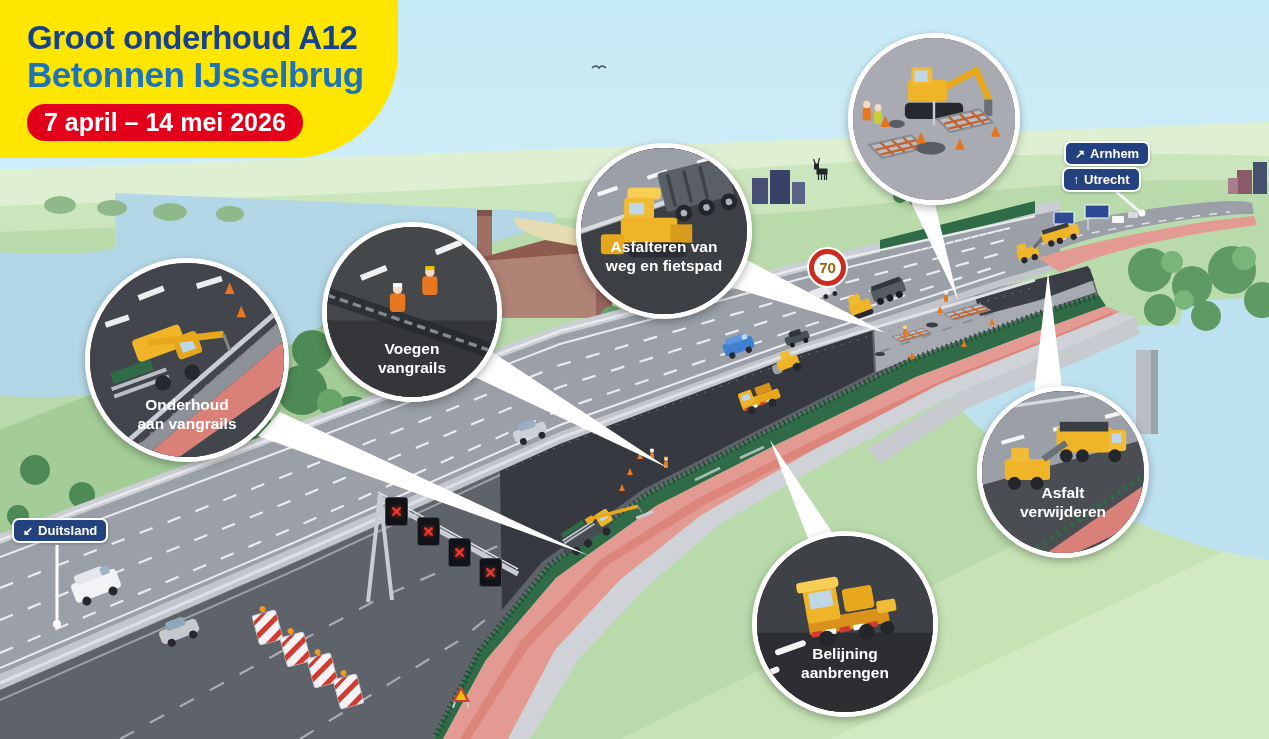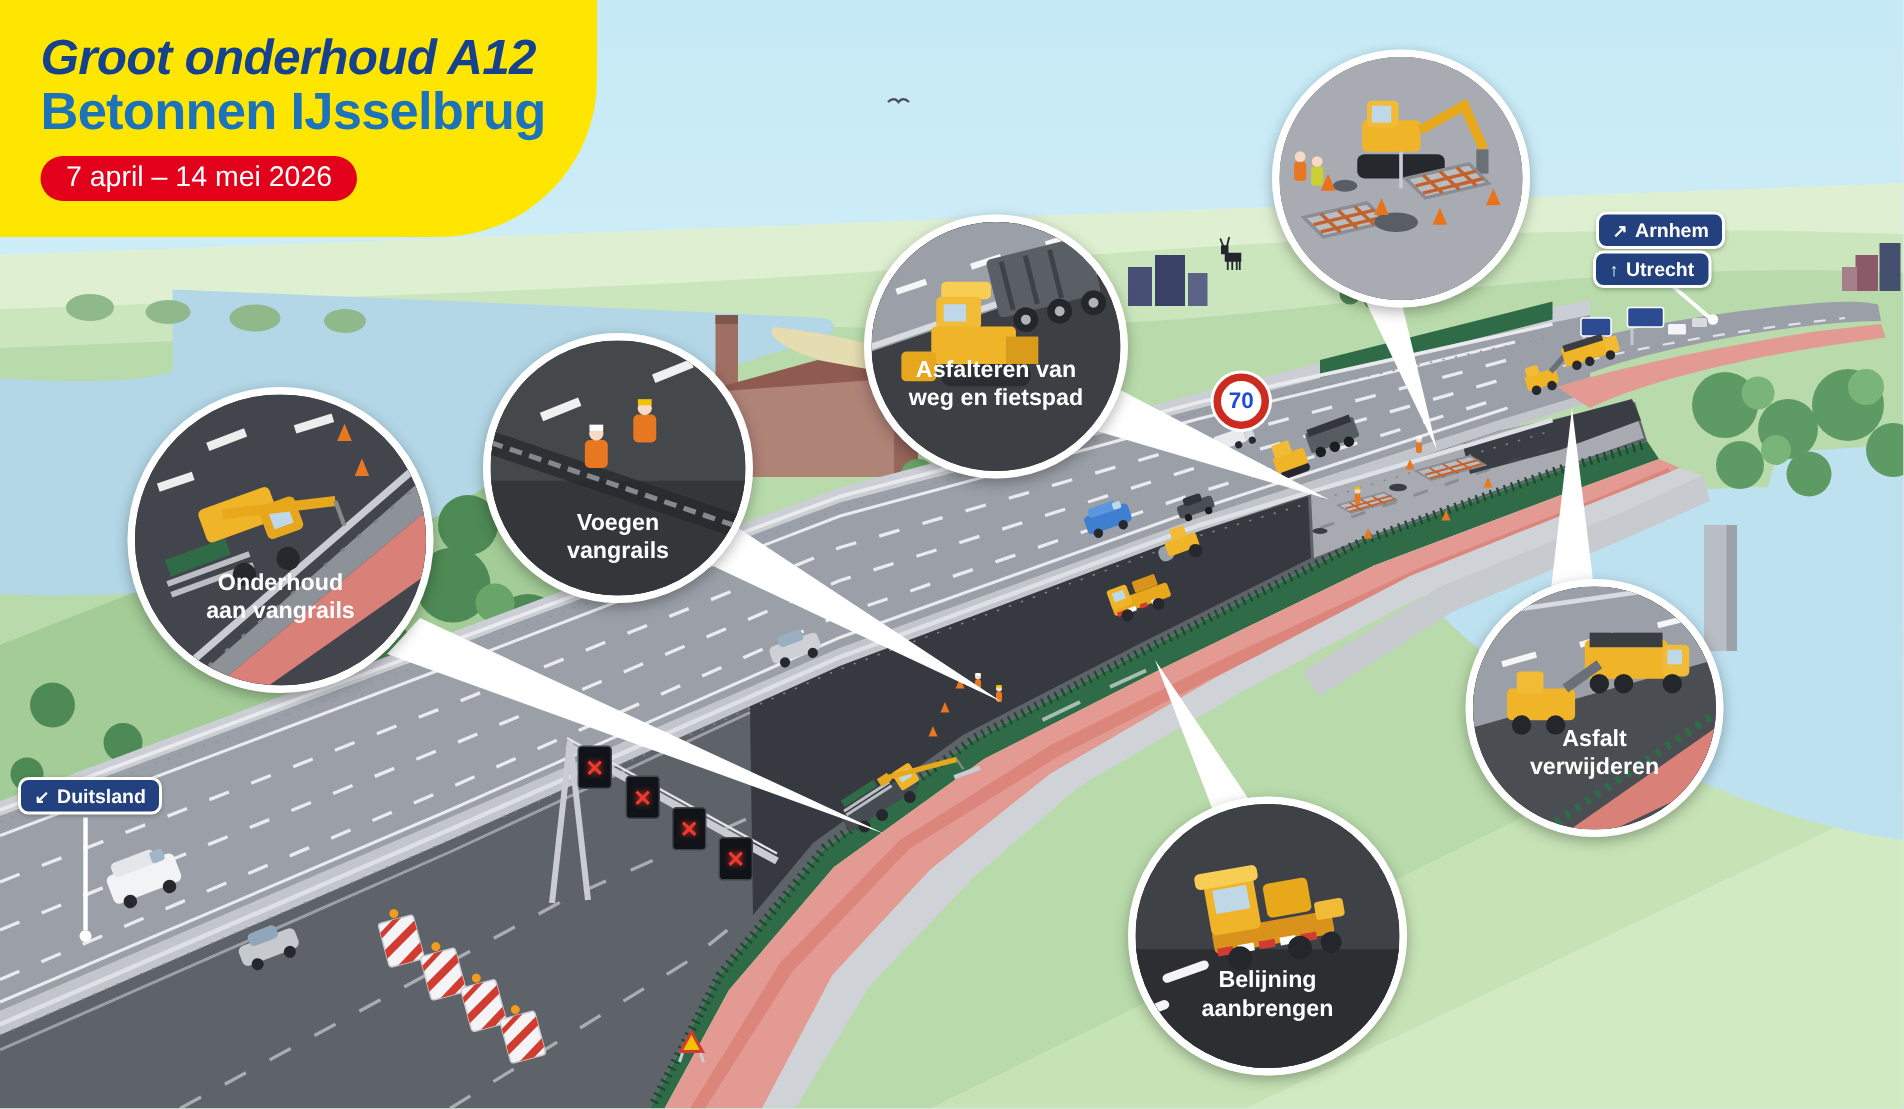--- a/index.html
+++ b/index.html
@@ -1,39 +1,39 @@
 <!DOCTYPE html>
 <html><head>
 <meta charset="utf-8">
 <style>
   html,body{margin:0;padding:0;background:#e7e7e7;font-family:"Liberation Sans",sans-serif;}
   .stage{position:relative;width:1269px;height:739px;overflow:hidden;background:#cdeef8;}
   .scene{position:absolute;left:0;top:0;}
   
   .banner{position:absolute;left:0;top:0;width:398px;height:158px;background:#FFE600;
           border-radius:0 0 105px 0;padding:20px 0 0 27px;box-sizing:border-box;z-index:30;}
-  .banner-title{font-size:33px;font-weight:bold;color:#16428D;line-height:1.08;letter-spacing:-0.5px;font-style:italic;}
+  .banner-title{font-size:33px;font-weight:bold;color:#16428D;line-height:1.08;letter-spacing:-0.5px;}
   .banner-sub{font-size:35px;font-weight:bold;color:#1D73B9;line-height:1.08;letter-spacing:-0.5px;}
-  .date-badge{display:inline-block;margin-top:11px;background:#E2001A;color:#fff;font-size:19px;
-          font-weight:normal;border-radius:18px;padding:4px 17px;}
+  .date-badge{display:inline-block;margin-top:11px;background:#E2001A;color:#fff;font-size:25px;
+          font-weight:bold;border-radius:18px;padding:4px 17px;}
   
   .callout{position:absolute;border-radius:50%;border:5px solid #fff;box-sizing:border-box;
           overflow:hidden;background:radial-gradient(circle at 50% 35%, #4a4d53 0%, #232529 90%);
           box-shadow:0 3px 9px rgba(0,0,0,.3);z-index:20;}
   .callout svg{position:absolute;left:0;top:0;width:100%;height:100%;}
   .callout-label{position:absolute;left:0;width:100%;text-align:center;color:#fff;
           font-size:15.5px;font-weight:bold;line-height:1.18;z-index:2;}
   
   .sign{position:absolute;background:#23417E;border:2px solid #fff;border-radius:7px;
         color:#fff;font-size:13px;font-weight:bold;padding:3px 9px;display:flex;gap:5px;
         align-items:center;white-space:nowrap;z-index:25;box-shadow:0 1px 3px rgba(0,0,0,.25);}
   .sign .arr{font-size:12px;}
   .speed-sign{position:absolute;width:37px;height:37px;border-radius:50%;background:#fff;
         border:5px solid #CD2B20;box-sizing:border-box;display:flex;align-items:center;
-        justify-content:center;font-size:15px;font-weight:bold;color:#1d4ed8;z-index:25;
+        justify-content:center;font-size:15px;font-weight:bold;color:#a16207;z-index:25;
         box-shadow:0 0 0 2px #fff;}
   
   .xpanel{position:absolute;width:21px;height:27px;background:#101318;border:1px solid #41454D;
         border-radius:3px;display:flex;align-items:center;justify-content:center;z-index:15;}
   .xpanel span{color:#F03A2E;font-size:15px;font-weight:bold;text-shadow:0 0 4px rgba(240,58,46,.9);}
 </style>
 </head>
 <body>
 
 <div class="stage">
@@ -437,21 +437,21 @@
       <rect x="8" y="46" width="22" height="6" fill="#2E6B46"></rect>
       <rect x="24" y="34" width="26" height="12" rx="2" fill="#F0B429"></rect>
       <rect x="44" y="40" width="13" height="12" rx="2" fill="#E6A61E"></rect>
       <rect x="47" y="43" width="7" height="6" fill="#BFD8E8"></rect>
       <line x1="32" y1="38" x2="70" y2="47" stroke="#E8A81C" stroke-width="3.5"></line>
       <line x1="70" y1="47" x2="70" y2="56" stroke="#888" stroke-width="1.5"></line>
       <circle cx="32" cy="60" r="4" fill="#26282D"></circle>
           <circle cx="48" cy="60" r="4" fill="#26282D"></circle>
     </g>
   </svg>
-  <div class="callout-label" style="bottom:40px;text-align:center;">
+  <div class="callout-label" style="bottom:24px;text-align:center;">
     <span>Onderhoud</span><br>
     <span>aan vangrails</span>
   </div>
 </div>
 
 <div class="callout" style="left:322px;top:222px;width:180px;height:180px;">
   <svg viewBox="0 0 100 100" preserveAspectRatio="xMidYMid slice">
     <rect width="100" height="100" fill="#45484B"></rect>
     <rect y="55" width="100" height="45" fill="#34363A"></rect>
     <g stroke="#fff" stroke-width="3.5" opacity="0.92">

